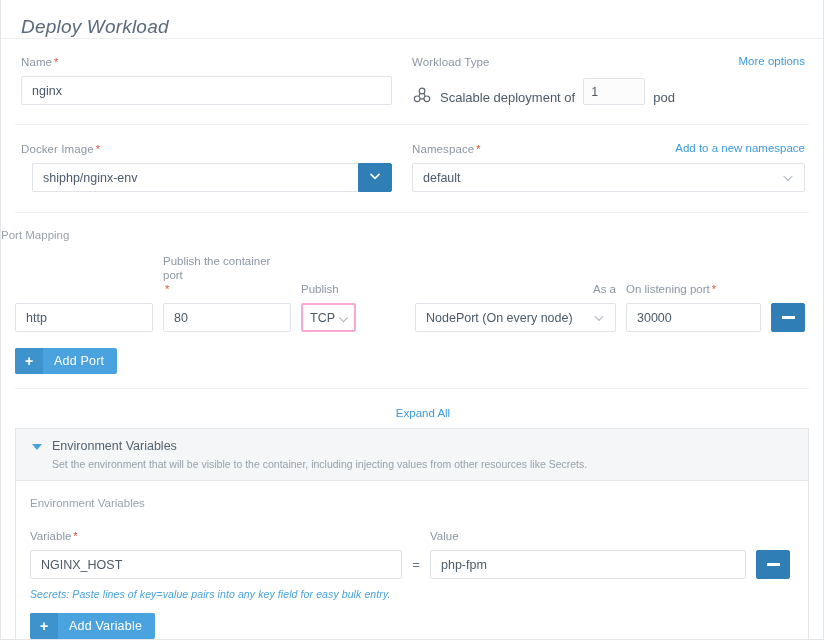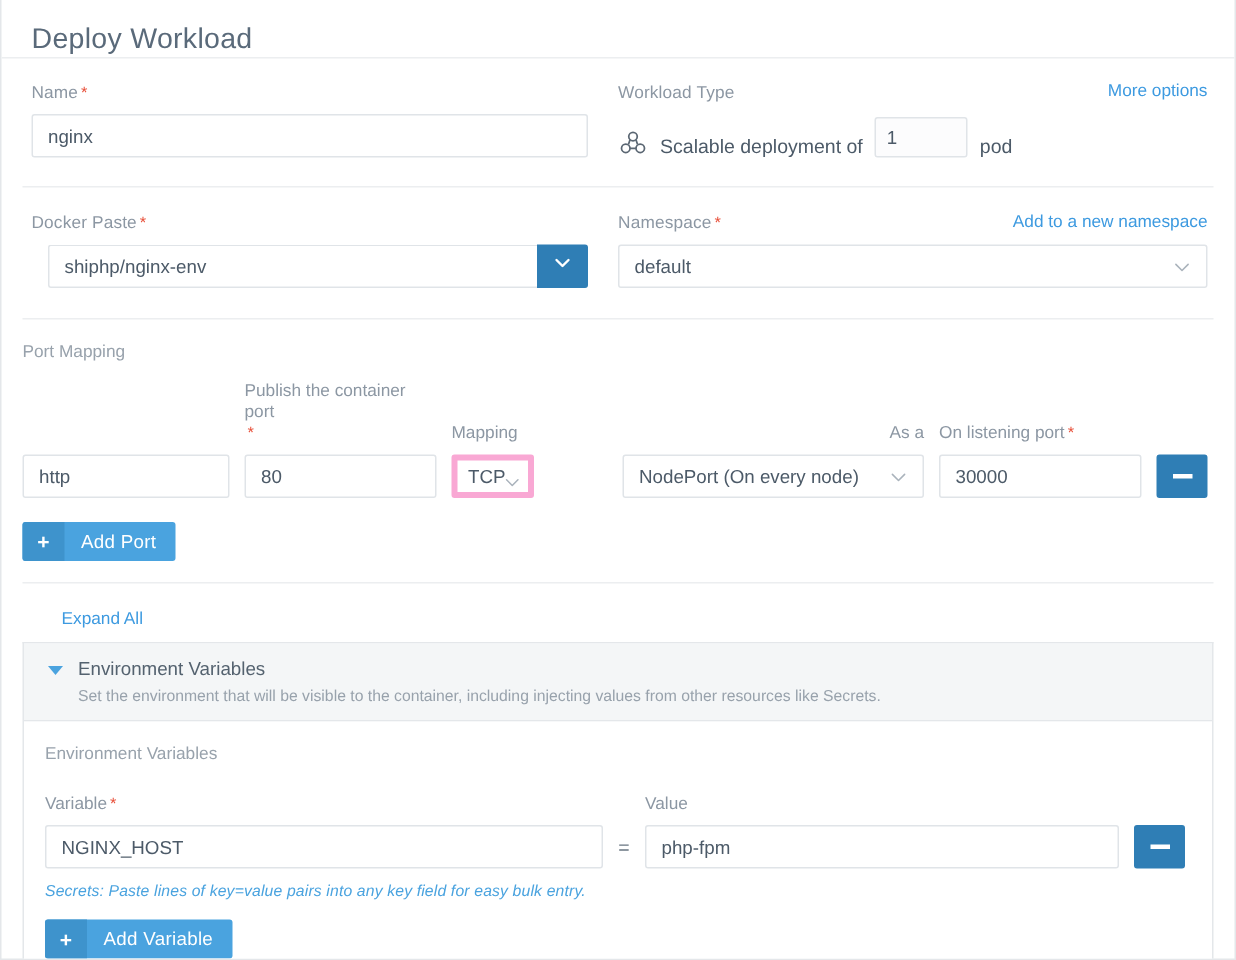--- a/index.html
+++ b/index.html
@@ -16,20 +16,21 @@
     background: #fff;
     border: 1px solid #e4e7ea;
     border-top: none;
     overflow: hidden;
   }
 
   
   .header {
     padding: 16px 20px 0 20px;
     border-bottom: 1px solid #eceef0;
+    font-style: italic;
   }
   .header h1 {
     margin: 0;
     font-size: 19px;
     font-weight: 400;
     color: #5a6a7a;
     letter-spacing: .2px;
   }
 
   
@@ -110,21 +111,21 @@
   .select-wrap .inp { padding-right: 28px; }
   .caret-soft {
     position: absolute; right: 10px; top: 0; height: 29px;
     display: flex; align-items: center; pointer-events: none;
   }
 
   
   .sec3 { padding-top: 16px; padding-bottom: 14px; }
   .sec-title {
     font-size: 11.5px; color: #98a2ac;
-    padding-left: 14px; margin-bottom: 13px;
+    padding-left: 0; margin-bottom: 13px;
   }
   .port-grid {
     display: flex;
     align-items: flex-end;
     padding: 0 18px 0 14px;
     gap: 10px;
   }
   .pg-col { display: flex; flex-direction: column; }
   .pg-name  { width: 138px; }
   .pg-pub   { width: 128px; }
@@ -134,21 +135,21 @@
   .pg-del   { width: 34px; }
   .pg-lbl {
     font-size: 11.5px; color: #8c97a3;
     line-height: 14px; min-height: 30px;
     display: flex; align-items: flex-end; padding-bottom: 7px;
   }
   .pg-lbl.two { align-items: center; }
   .pg-lbl span.txt { display:block; }
   .proto-sel {
     position: relative; width: 55px; height: 29px;
-    border: 4px solid #f9a8d4; background: #fff; border-radius: 2px;
+    border: 2px solid #f9a8d4; background: #fff; border-radius: 2px;
     display:flex; align-items:center;
     font-size: 12.5px; color:#4c5a68; padding-left: 7px;
     overflow: hidden; cursor: pointer;
   }
   .proto-sel .caret-soft { right: 4px; }
   .minus-btn {
     width: 34px; height: 29px;
     background: #2f7eb5; border: 1px solid #2f7eb5;
     border-radius: 2px;
     display:flex; align-items:center; justify-content:center;
@@ -171,21 +172,21 @@
     color:#fff; font-size: 14px; font-weight: 700; line-height: 1;
     border-radius: 2px 0 0 2px;
   }
   .add-btn .txt {
     display:flex; align-items:center;
     padding: 0 13px 0 11px;
     color:#fff; font-size: 12.5px; letter-spacing:.2px;
   }
 
   
-  .expand-row { text-align: left; padding: 0 18px 7px 0; margin-top: 14px; margin-left: 40px; }
+  .expand-row { text-align: center; padding: 0 18px 7px 0; margin-top: 14px; margin-left: 40px; }
 
   
   .panel { margin: 0 14px 0 14px; border: 1px solid #e4e7ea; border-bottom: none; }
   .panel-head {
     background: #f4f6f7;
     padding: 9px 12px 9px 12px;
     display: flex; align-items: flex-start;
     border-bottom: 1px solid #e4e7ea;
     cursor: pointer;
   }
@@ -255,21 +256,21 @@
       </div>
     </div>
   </div>
 
   <div class="divider"></div>
 
   <div class="row sec2">
 
     <div class="col-left">
       <div class="lbl">
-        <span>Docker Paste</span><span class="req">*</span>
+        <span>Docker Image</span><span class="req">*</span>
       </div>
       <div class="combo">
         <input class="inp" type="text" value="shiphp/nginx-env" style="">
         <div class="combo-btn">
           <span>
             <svg viewBox="0 0 24 24" width="16" height="16">
               <path d="M6 9.5 L12 15.5 L18 9.5" fill="none" stroke="#ffffff" stroke-width="2.4" stroke-linecap="round" stroke-linejoin="round"></path>
             </svg>
           </span>
         </div>
@@ -305,21 +306,21 @@
       </div>
 
       <div class="pg-col pg-pub">
         <div class="pg-lbl two">
           <span class="txt"><span>Publish the container port</span><br><span class="req">*</span></span>
         </div>
         <input class="inp" type="text" value="80" style="">
       </div>
 
       <div class="pg-col pg-proto">
-        <div class="pg-lbl">Mapping</div>
+        <div class="pg-lbl">Publish</div>
         <div class="proto-sel">
           <span>TCP</span>
           <span class="caret-soft">
             <svg viewBox="0 0 24 24" width="13" height="13">
               <path d="M5 9 L12 16 L19 9" fill="none" stroke="#aab3bc" stroke-width="1.9" stroke-linecap="round" stroke-linejoin="round"></path>
             </svg>
           </span>
         </div>
       </div>
 

